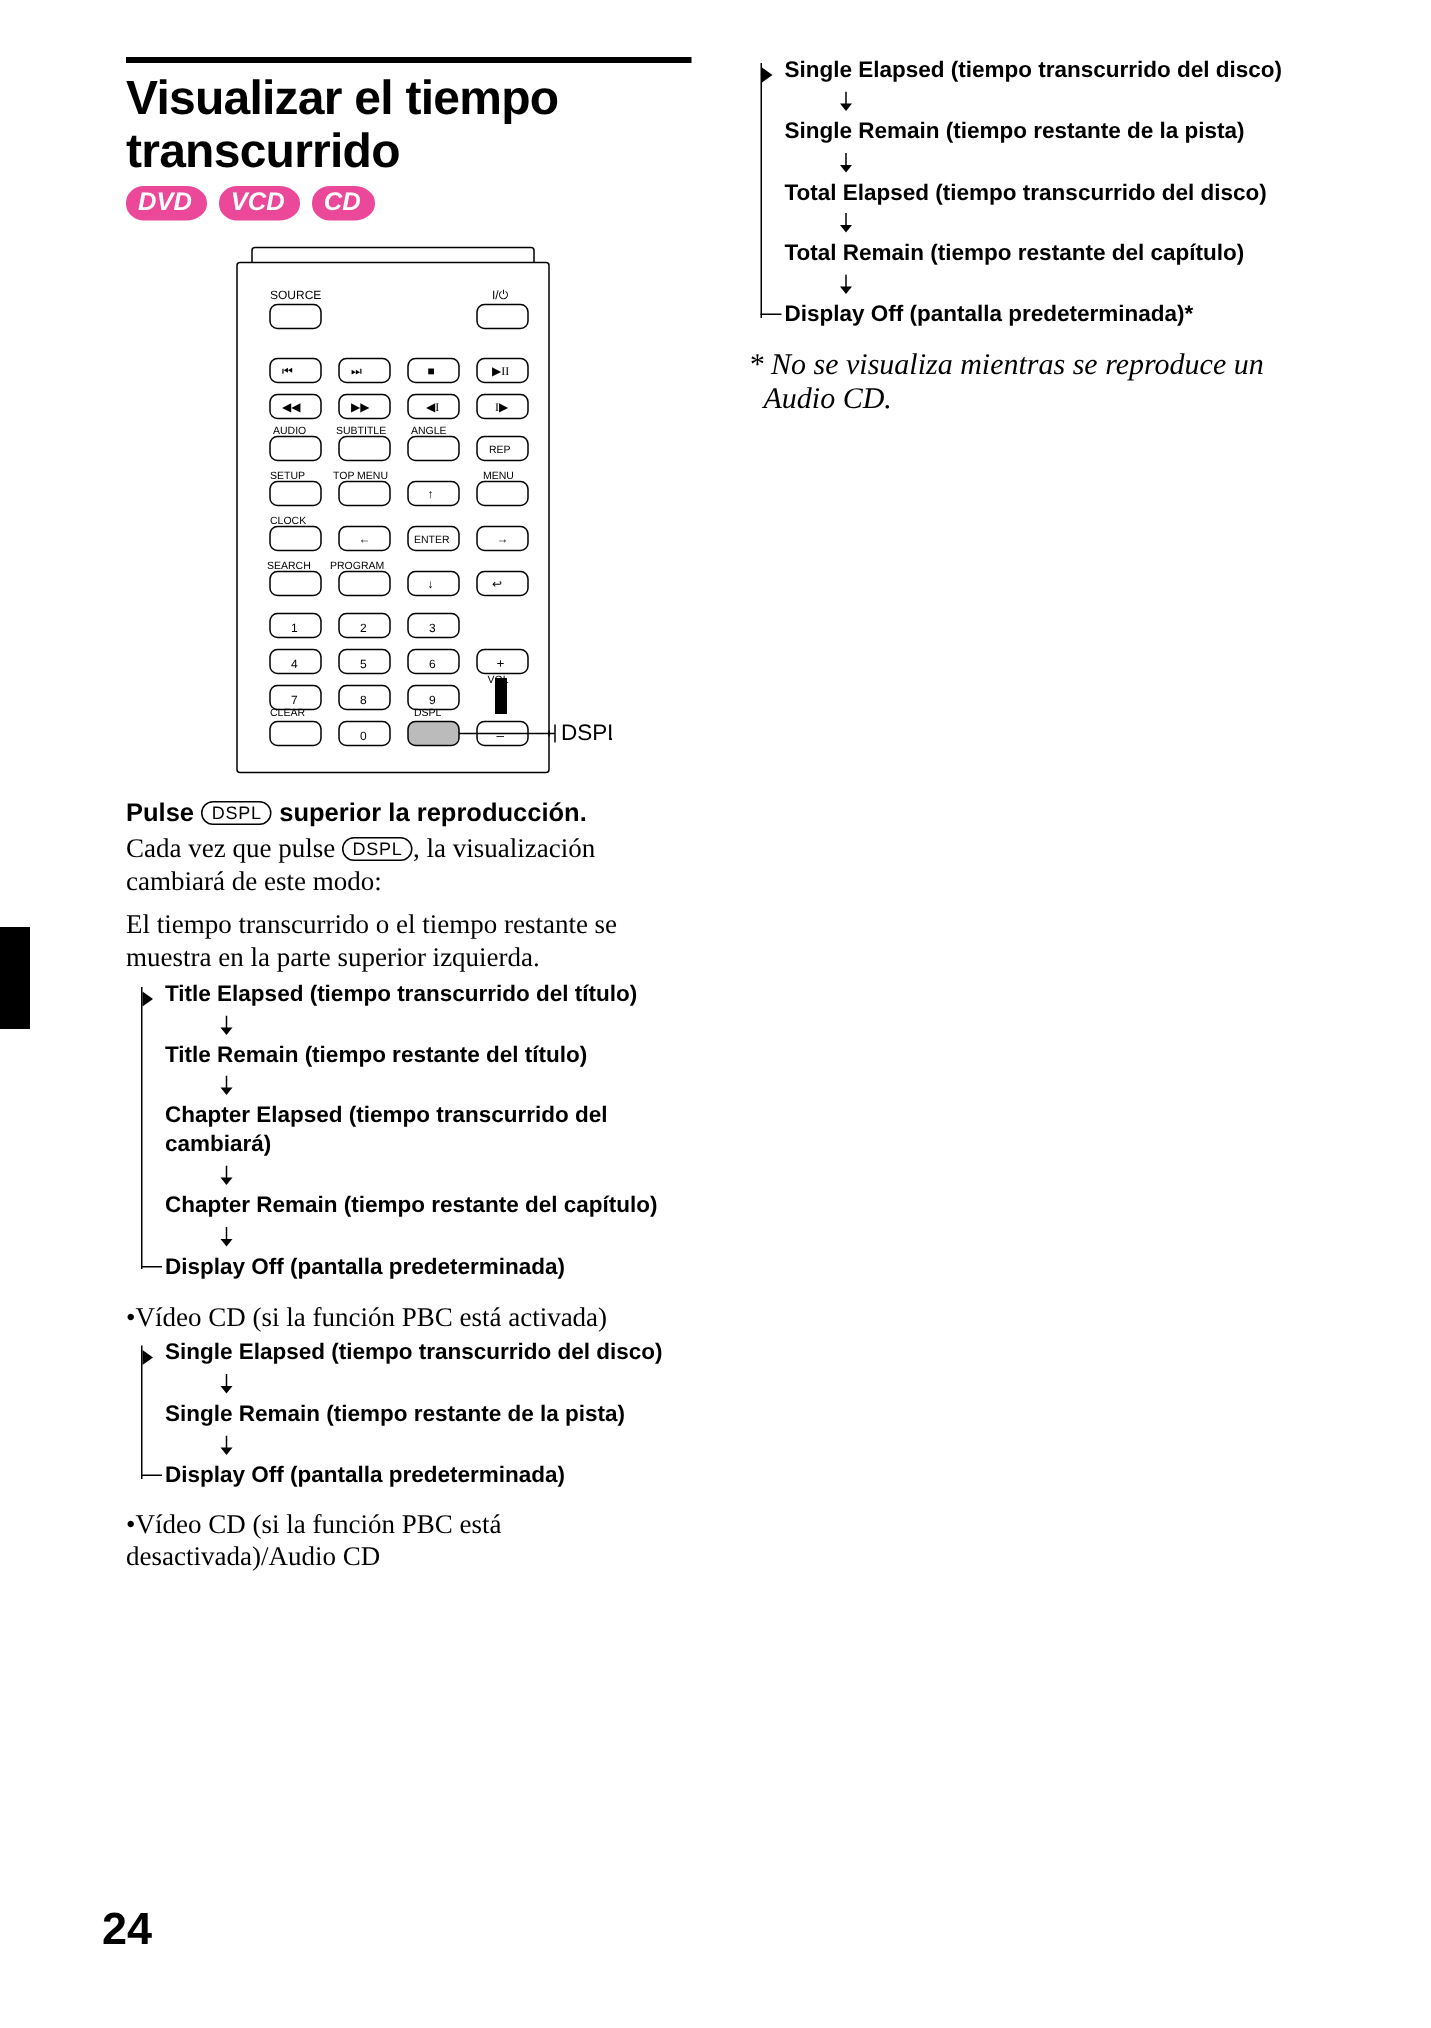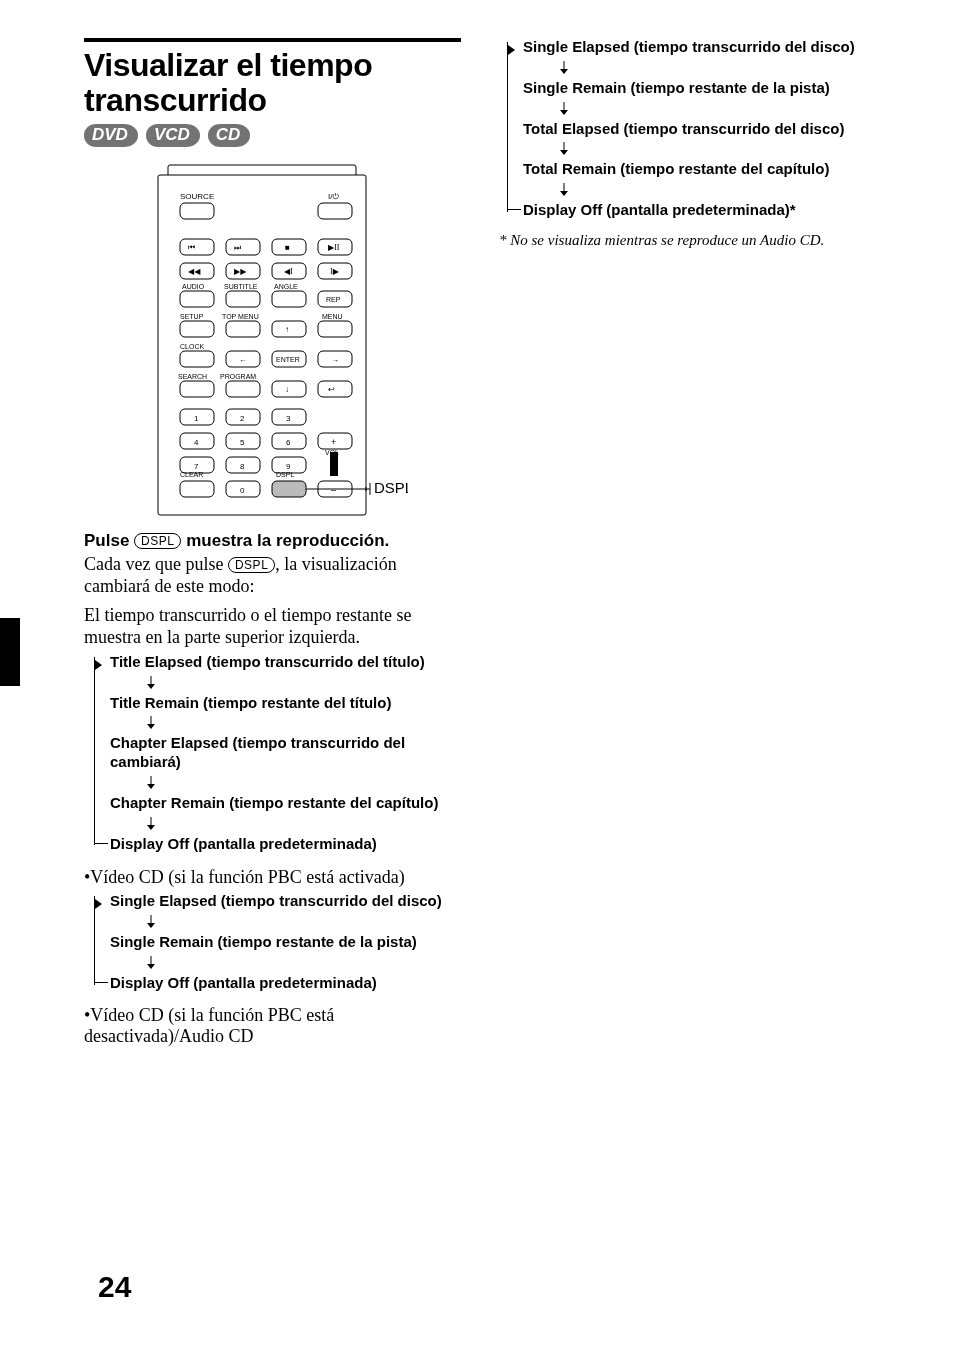--- a/index.html
+++ b/index.html
@@ -38,21 +38,21 @@
     line-height: 1.1;
     margin: 0 0 6px 0;
     letter-spacing: -0.5px;
   }
   .disc-badges {
     display: flex;
     gap: 8px;
     margin: 4px 0 14px 0;
   }
   .disc-badges .badge {
-    background: #737373;
+    background: #ec4899;
     color: #fff;
     font-family: Arial, Helvetica, sans-serif;
     font-weight: 900;
     font-style: italic;
     font-size: 17px;
     padding: 1px 10px 1px 8px;
     border-radius: 12px 14px 14px 12px / 50%;
     display: inline-block;
     line-height: 1.2;
   }
@@ -137,21 +137,21 @@
     background: #000;
   }
   .down-arrow {
     margin: 0 0 4px 36px;
     line-height: 1;
   }
   .down-arrow svg { display: block; }
   .footnote {
     font-style: italic;
     font-family: "Times New Roman", serif;
-    font-size: 15px;
+    font-size: 20px;
     margin: 6px 0 16px 0;
     padding-left: 12px;
     text-indent: -10px;
   }
   h2.subhead {
     font-family: Arial, Helvetica, sans-serif;
     font-weight: 800;
     font-size: 20px;
     line-height: 1.2;
     margin: 6px 0 4px 0;
@@ -159,21 +159,21 @@
   .side-tab {
     position: absolute;
     left: 0;
     top: 618px;
     width: 20px;
     height: 68px;
     background: #000;
   }
   .page-num {
     position: absolute;
-    left: 98px;
+    left: 68px;
     bottom: 48px;
     font-family: Arial, Helvetica, sans-serif;
     font-weight: 800;
     font-size: 30px;
   }
   
   .keep { break-inside: avoid-column; }
 </style>
 </head>
 <body>
@@ -327,21 +327,21 @@
 
         <line x1="168" y1="328" x2="232" y2="328" stroke="#000"></line>
         <line x1="228" y1="326" x2="228" y2="330" stroke="#000"></line>
         <line x1="232" y1="322" x2="232" y2="334" stroke="#000"></line>
         <text x="236" y="332" class="dspl-label-right">DSPL</text>
       </svg>
     </div>
 
     <div class="keep">
       <p class="instr-line">
-        <span class="sans-bold">Pulse </span><span class="btn-pill">DSPL</span><span class="sans-bold"> muestra la reproducción.</span>
+        <span class="sans-bold">Pulse </span><span class="btn-pill">DSPL</span><span class="sans-bold"> superior la reproducción.</span>
       </p>
       <p class="body body-serif" style="margin:0 0 6px 0">
         <span>Cada vez que pulse </span><span class="btn-pill">DSPL</span><span>, la visualización cambiará de este modo:</span>
       </p>
       <p class="body body-serif" style="margin:0">El tiempo transcurrido o el tiempo restante se muestra en la parte superior izquierda.</p>
     </div>
 
     <div class="flow keep">
       <div class="item first">Title Elapsed (tiempo transcurrido del título)</div>
       <div class="down-arrow">

